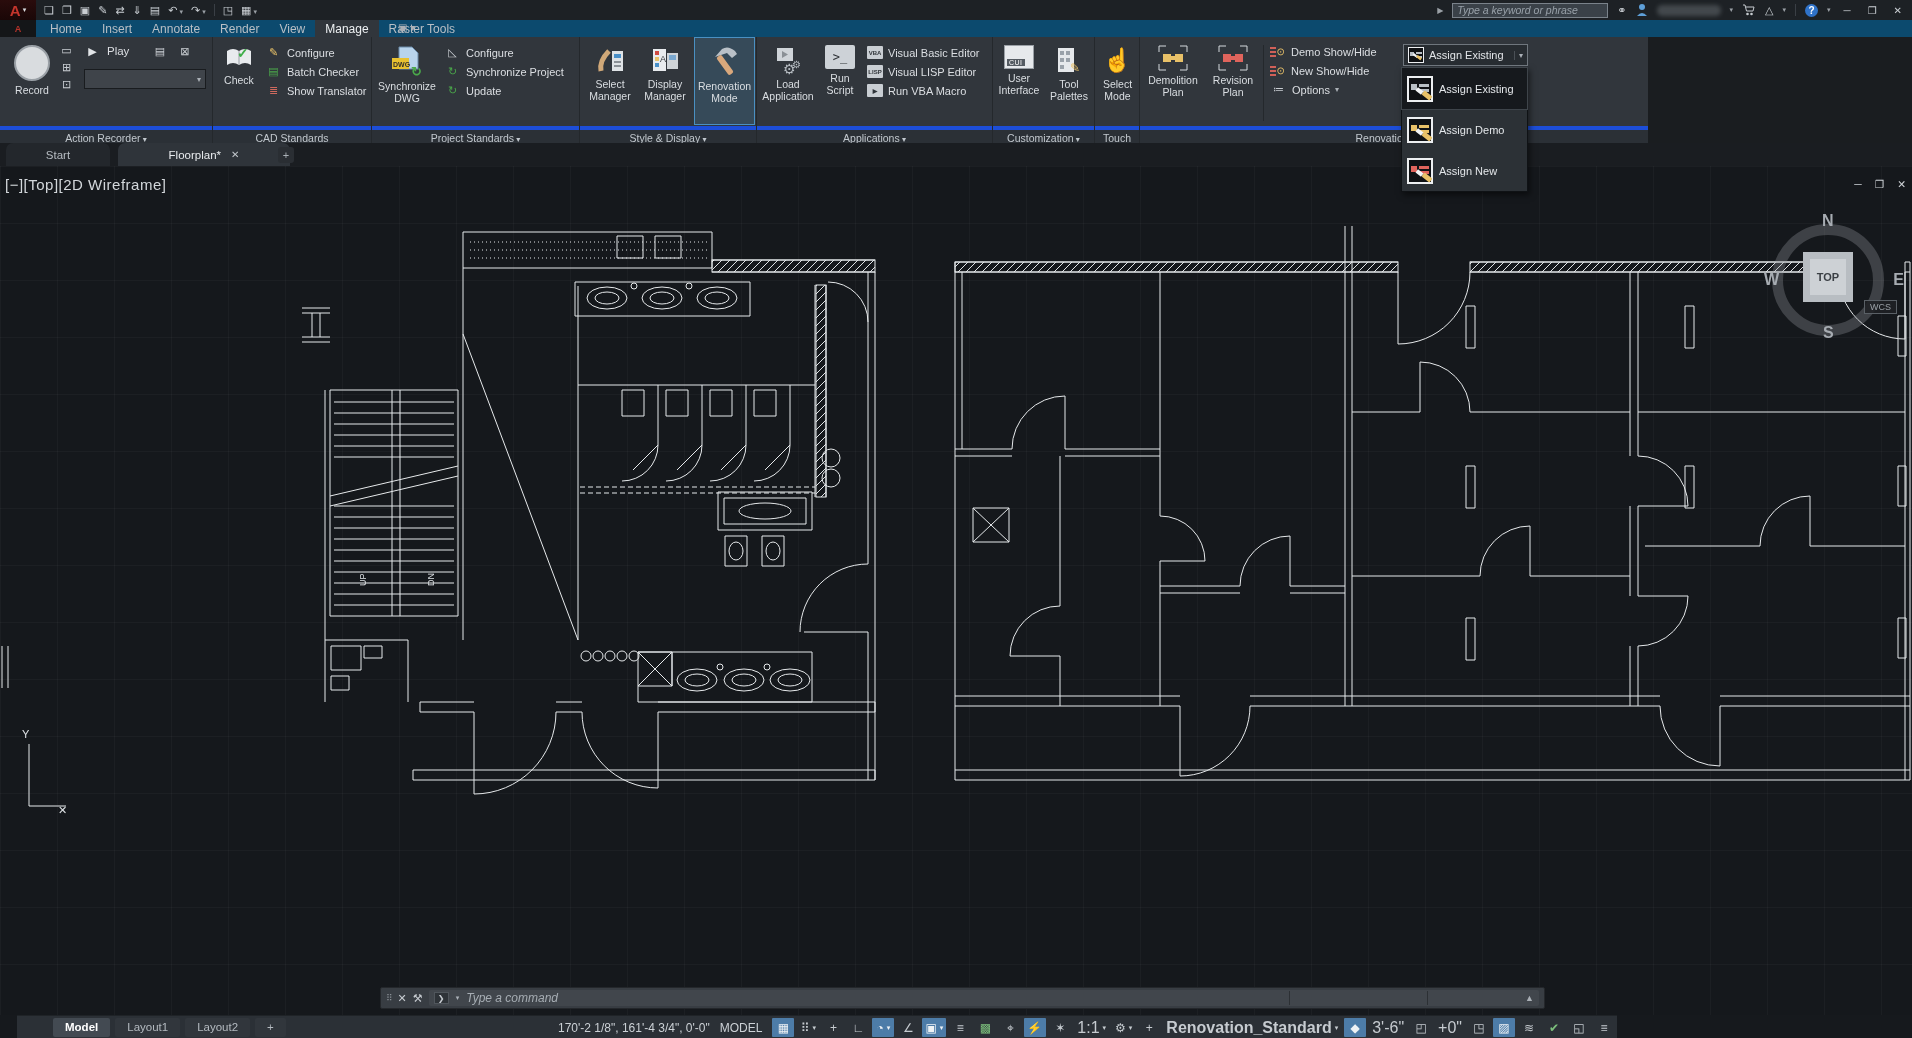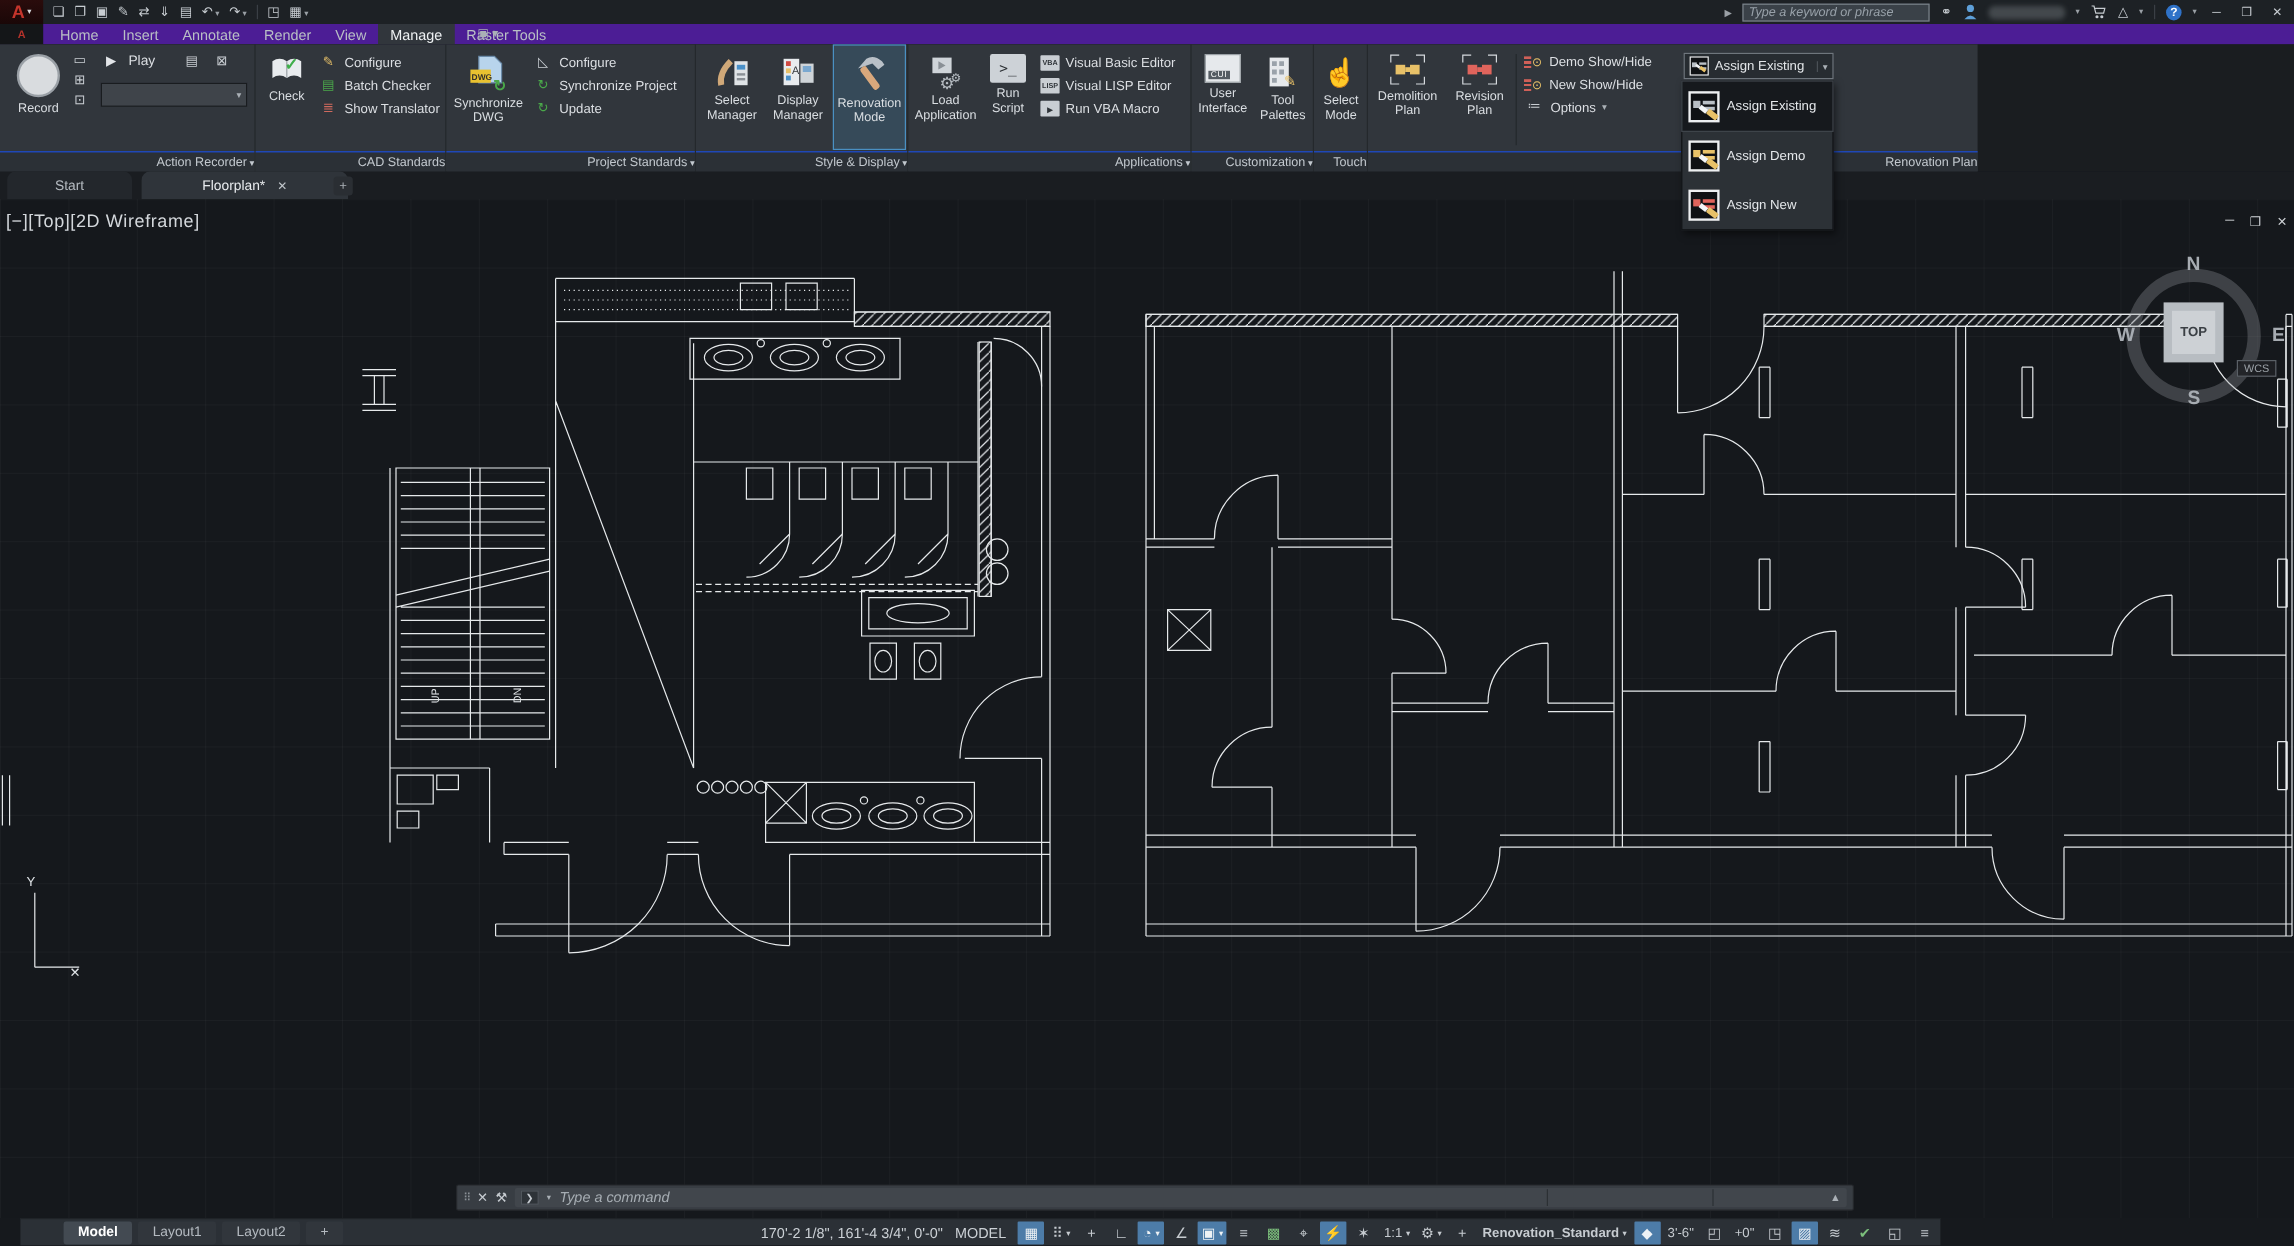--- a/index.html
+++ b/index.html
@@ -20,30 +20,30 @@
 .tb-title .doc{margin-left:14px}
 .tb-right{position:absolute;right:0;top:0;height:20px;display:flex;align-items:center;gap:9px;padding-right:6px}
 .tb-right .arrow{font-size:8px;color:#9aa0a6}
 .searchbox{width:156px;height:15px;background:#3a4148;border:1px solid #7a828a;color:#cfd4d9;font-size:10.5px;padding:0 4px;font-family:"Liberation Sans",sans-serif}
 .searchbox::placeholder{color:#98a1a9;font-style:italic}
 .userblur{width:64px;height:11px;border-radius:5px;background:rgba(205,212,220,.22);filter:blur(2px)}
 .helpico{width:13px;height:13px;border-radius:50%;background:#2f72c8;color:#fff;font-size:10px;font-weight:bold;display:flex;align-items:center;justify-content:center}
 .tinycaret{font-size:7px;color:#9aa0a6}
 .winbtn{font-size:10px;color:#c9ced3;cursor:pointer;padding:0 4px}
 
-.tabrow{position:absolute;left:0;top:20px;width:1912px;height:17px;background:#4c1d95}
+.tabrow{position:absolute;left:0;top:20px;width:1912px;height:17px;background:#0c4a6e}
 .tabs{position:absolute;left:40px;top:0;height:17px;display:flex}
 .rtab{padding:1px 10px 0;font-size:12px;color:#b9bfc5;cursor:pointer;line-height:16px;white-space:nowrap}
 .rtab.active{background:#31363c;color:#eef1f3}
 .tab-extra{position:absolute;left:398px;top:2px;font-size:10px;color:#aab0b6}
 
 .ribbon{position:absolute;left:0;top:37px;width:1912px;height:106px;background:#1a1d20}
 .panels{position:absolute;left:0;top:0;width:1648px;height:106px;background:#31363c;display:flex}
 .panel{position:relative;height:106px;border-right:1px solid #24282c;flex:none}
-.plabel{position:absolute;left:0;right:0;bottom:0;height:17px;line-height:17px;text-align:right;font-size:10.5px;color:#c2c8ce;background:#2b3036;border-top:1px solid #1d4ed8;cursor:pointer;white-space:nowrap;overflow:hidden}
+.plabel{position:absolute;left:0;right:0;bottom:0;height:17px;line-height:17px;text-align:center;font-size:10.5px;color:#c2c8ce;background:#2b3036;border-top:4px solid #1d4ed8;cursor:pointer;white-space:nowrap;overflow:hidden}
 .plabel.caret::after{content:" ▾";font-size:8px}
 .bigbtn{position:absolute;top:0;height:88px;display:flex;flex-direction:column;align-items:center;padding-top:7px;gap:3px;cursor:pointer;border:1px solid transparent}
 .bigbtn .lbl{font-size:10.5px;line-height:12px;color:#dadee2;text-align:center;white-space:nowrap}
 .bigbtn.hl{background:rgba(74,144,194,.22);border:1px solid #4a90c2}
 .rrow{display:flex;align-items:center;gap:5px;height:19px;font-size:11px;color:#dcdfe3;cursor:pointer;white-space:nowrap}
 .gi{width:17px;text-align:center;font-size:11px;color:#c9ced3;flex:none;line-height:1}
 .yellow{color:#e8c168}.red{color:#cf6a5e}.green{color:#4aa84a}
 .chip{display:inline-flex;align-items:center;justify-content:center;min-width:16px;height:13px;background:#c9ced3;color:#2e3338;font-size:6px;font-weight:bold;border-radius:1px;flex:none}
 .recbtn{width:36px;height:36px;border-radius:50%;background:#d9dcdf;border:2px solid #9aa0a6}
 .combo{position:absolute;left:84px;top:32px;width:122px;height:20px;background:#3f444a;border:1px solid #191c1f;display:flex;align-items:center;justify-content:flex-end;padding:0 4px;color:#aab0b6;font-size:8px;cursor:pointer}
@@ -108,21 +108,21 @@
 .statusbar{position:absolute;left:17px;top:1015px;width:1600px;height:23px;background:#2b3036;border-top:1px solid #1f2327}
 .sb-left{position:absolute;left:36px;top:2px;display:flex;gap:5px}
 .ltab{padding:0 12px;height:19px;line-height:19px;font-size:11.5px;color:#b4bac0;background:#31363c;border-radius:2px;cursor:pointer;white-space:nowrap}
 .ltab.active{background:#434a52;color:#fff;font-weight:bold}
 .sb-right{position:absolute;right:2px;top:2px;display:flex;align-items:center;gap:3px}
 .coords{font-size:12px;color:#ccd1d6;margin-right:7px;white-space:nowrap}
 .modellbl{font-size:12px;color:#ccd1d6;margin-right:7px}
 .sbi{min-width:22px;height:19px;display:flex;align-items:center;justify-content:center;font-size:12px;color:#c6cbd0;border-radius:1px;padding:0 3px;cursor:pointer;white-space:nowrap}
 .sbi.active{background:#4d7ca8;color:#eef2f5}
 .sbi.caret::after{content:"▾";font-size:7px;margin-left:3px}
-.sbi.text{font-size:11px}
+.sbi.text{font-size:16px}
 svg text{font-family:"Liberation Sans",sans-serif}
 </style>
 </head>
 <body>
 
 <div class="titlebar">
   <div class="logo">
       <b>A</b>
       <i>▾</i>
     </div>

